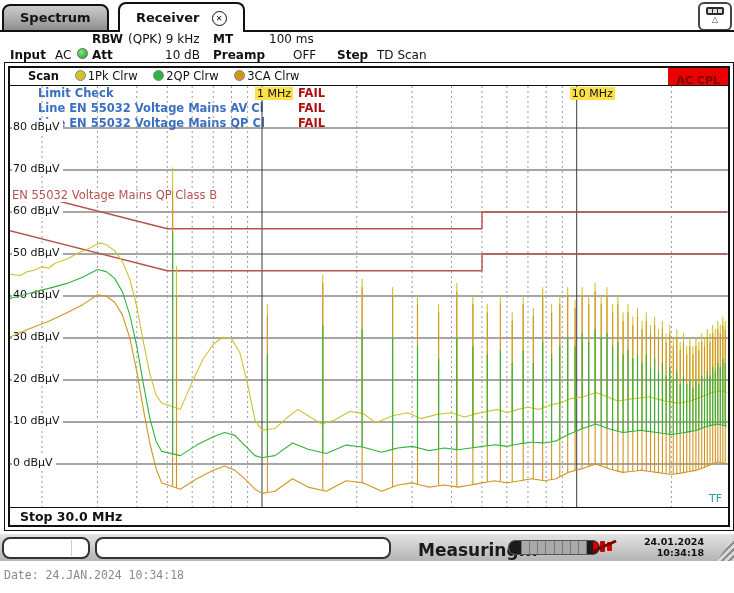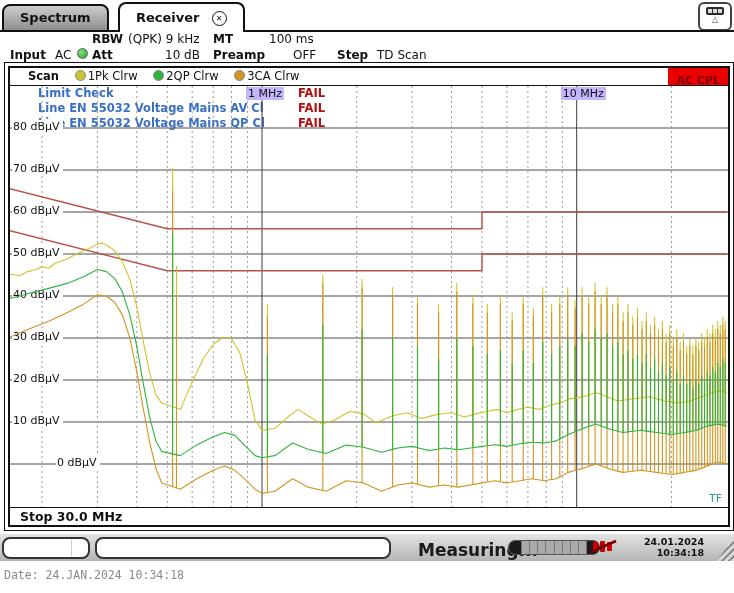--- a/index.html
+++ b/index.html
@@ -33,21 +33,21 @@
   .legitem{margin-left:12px;}
   .legdot{display:inline-block;width:9px;height:9px;border-radius:50%;border:1px solid #888;vertical-align:-1px;margin-right:2px;}
   .badge{position:absolute;right:0;top:0;bottom:0;background:#ea0000;color:#7c0000;font-weight:bold;
          font-size:11px;line-height:17px;padding:4px 8px;}
 
   .plot{position:relative;height:421px;background:#fff;overflow:hidden;}
   .plot svg{position:absolute;left:0;top:0;pointer-events:none;} .lyr2{z-index:2;} .lyr4{z-index:4;}
   .limitcheck{position:absolute;left:28px;top:0;z-index:1;color:#3a6fc4;font-weight:bold;font-size:11.5px;line-height:15px;white-space:nowrap;}
   .failcol{position:absolute;left:288px;top:0;z-index:1;color:#b01010;font-weight:bold;font-size:11.5px;line-height:15px;}
   .ylab{position:absolute;left:2px;z-index:3;font-size:11px;background:#fff;padding:0 3px 0 1px;white-space:nowrap;}
-  .xlab{position:absolute;z-index:3;font-size:11px;background:#c4b5fd;padding:0 2px;white-space:nowrap;top:1px;}
+  .xlab{position:absolute;z-index:3;font-size:11px;background:#fde047;padding:0 2px;white-space:nowrap;top:1px;margin-left:9px;}
   .limlab{position:absolute;z-index:3;font-size:11.5px;background:#fff;padding:0 2px;white-space:nowrap;left:0;}
   .tf{position:absolute;right:6px;bottom:2px;z-index:3;color:#2f9aa0;font-size:11px;text-align:right;}
 
   .startstop{display:flex;justify-content:space-between;height:17px;border-top:1px solid #111;
              font-weight:bold;font-size:12.5px;line-height:17px;padding:0 10px;}
 
   
   .statusbar{position:relative;margin-top:7px;height:27px;background:linear-gradient(#e3e3e3,#b4b4b4);}
   .pill{position:absolute;top:3px;height:18px;background:#fff;border:2px solid #333;border-radius:8px;}
   .pill1{left:2px;width:84px;}
@@ -161,23 +161,24 @@
         <path d="M-7.3 142.8 L157.3 184.8 L472.0 184.8 L472.0 168.0 L716.9 168.0" fill="none" stroke="#b5524c" stroke-width="1.4" stroke-linejoin="round"></path>
       </svg>
       <div class="ylab" style="top: 34px;">80 dBµV</div>
       <div class="ylab" style="top: 76px;">70 dBµV</div>
       <div class="ylab" style="top: 118px;">60 dBµV</div>
       <div class="ylab" style="top: 160px;">50 dBµV</div>
       <div class="ylab" style="top: 202px;">40 dBµV</div>
       <div class="ylab" style="top: 244px;">30 dBµV</div>
       <div class="ylab" style="top: 286px;">20 dBµV</div>
       <div class="ylab" style="top: 328px;">10 dBµV</div>
-      <div class="ylab" style="top: 370px; margin-left: 44px;">0 dBµV</div>
+      <div class="ylab" style="top: 370px;">0 dBµV</div>
       <div class="xlab" style="left: 236px;">1 MHz</div>
       <div class="xlab" style="left: 550.7px;">10 MHz</div>
+      <div class="limlab" style="top: 101.8px; color: rgb(181, 82, 76);">EN 55032 Voltage Mains QP Class B</div>
       <svg width="718" height="421" class="lyr4">
         <path d="M-7.3 191.1 L1.5 188.2 L9.8 189.8 L17.6 185.6 L25.0 184.0 L32.0 180.6 L38.7 182.3 L45.1 177.2 L57.0 173.0 L67.9 167.2 L78.0 163.0 L87.5 157.9 L91.9 157.1 L96.3 158.8 L104.6 164.6 L112.4 175.6 L119.8 193.2 L126.8 220.5 L133.4 256.2 L139.8 287.7 L145.9 308.7 L151.7 317.1 L162.6 320.8 L162.6 81.9 L162.6 320.8 L166.5 322.1 L166.5 180.6 L166.5 322.1 L170.3 323.4 L182.2 296.1 L193.1 273.0 L203.3 258.3 L212.7 251.2 L221.5 252.8 L229.8 266.7 L237.6 298.2 L245.0 333.9 L252.0 344.4 L257.4 343.5 L257.4 218.4 L257.4 343.5 L265.0 342.3 L276.9 331.8 L287.9 323.4 L298.0 329.7 L311.9 338.1 L312.8 337.8 L312.8 189.0 L312.8 337.8 L324.5 333.9 L339.7 325.5 L352.1 327.4 L352.1 193.2 L352.1 327.4 L353.4 327.6 L365.8 336.8 L382.6 329.7 L382.6 329.7 L382.6 201.6 L382.6 329.7 L397.5 326.8 L407.5 331.1 L407.5 210.0 L407.5 331.1 L411.0 332.6 L427.1 328.4 L428.6 328.3 L428.6 218.4 L428.6 328.3 L441.5 326.8 L446.8 328.5 L446.8 197.4 L446.8 328.5 L454.5 331.0 L462.9 328.6 L462.9 210.0 L462.9 328.6 L466.4 327.6 L477.3 325.5 L477.3 325.5 L477.3 218.4 L477.3 325.5 L487.5 323.4 L490.4 324.4 L490.4 210.0 L490.4 324.4 L496.9 326.8 L502.2 325.1 L502.2 226.8 L502.2 325.1 L507.8 323.4 L513.2 322.3 L513.2 210.0 L513.2 322.3 L518.0 321.3 L523.3 322.3 L523.3 222.6 L523.3 322.3 L529.2 323.4 L532.7 322.0 L532.7 201.6 L532.7 322.0 L539.6 319.2 L541.6 318.8 L541.6 218.4 L541.6 318.8 L549.2 317.1 L549.8 316.9 L549.8 210.0 L549.8 316.9 L557.7 313.7 L557.7 201.6 L557.7 313.7 L559.7 312.9 L565.1 312.1 L565.1 214.2 L565.1 312.1 L572.1 311.0 L572.1 201.6 L572.1 311.0 L573.4 310.8 L578.7 309.0 L578.7 210.0 L578.7 309.0 L585.1 306.8 L585.1 197.4 L585.1 306.8 L585.8 306.6 L591.2 308.6 L591.2 210.0 L591.2 308.6 L597.0 310.7 L597.0 201.6 L597.0 310.7 L597.2 310.8 L602.6 312.9 L602.6 218.4 L602.6 312.9 L607.7 315.0 L607.9 315.0 L607.9 210.0 L607.9 315.0 L613.1 314.2 L613.1 226.8 L613.1 314.2 L618.0 313.5 L618.0 218.4 L618.0 313.5 L622.1 312.9 L622.8 312.8 L622.8 231.0 L622.8 312.8 L627.5 312.2 L627.5 222.6 L627.5 312.2 L632.0 311.7 L632.0 235.2 L632.0 311.7 L636.3 311.2 L636.3 226.8 L636.3 311.2 L639.2 310.8 L640.5 311.2 L640.5 239.4 L640.5 311.2 L644.6 312.3 L644.6 231.0 L644.6 312.3 L648.5 313.4 L648.5 243.6 L648.5 313.4 L652.4 314.4 L652.4 235.2 L652.4 314.4 L654.4 315.0 L656.1 315.3 L656.1 247.8 L656.1 315.3 L659.8 315.8 L659.8 239.4 L659.8 315.8 L663.3 316.4 L663.3 252.0 L663.3 316.4 L666.8 316.9 L666.8 243.6 L666.8 316.9 L668.1 317.1 L670.2 316.8 L670.2 256.2 L670.2 316.8 L673.5 316.2 L673.5 247.8 L673.5 316.2 L676.7 315.7 L676.7 260.4 L676.7 315.7 L679.8 315.1 L679.8 252.0 L679.8 315.1 L680.5 315.0 L682.9 314.1 L682.9 260.4 L682.9 314.1 L685.9 313.0 L685.9 252.0 L685.9 313.0 L688.8 311.9 L688.8 256.2 L688.8 311.9 L691.7 310.9 L691.7 247.8 L691.7 310.9 L691.9 310.8 L694.5 309.8 L694.5 252.0 L694.5 309.8 L697.3 308.7 L697.3 243.6 L697.3 308.7 L700.0 307.6 L700.0 247.8 L700.0 307.6 L702.5 306.6 L702.7 306.6 L702.7 239.4 L702.7 306.6 L705.3 306.0 L705.3 243.6 L705.3 306.0 L707.8 305.4 L707.8 235.2 L707.8 305.4 L710.3 304.9 L710.3 239.4 L710.3 304.9 L712.2 304.5 L712.8 304.8 L712.8 231.0 L712.8 304.8 L715.2 305.9 L715.2 235.2 L715.2 305.9 L716.9 306.6" fill="none" stroke="#cfc32b" stroke-width="1.1" stroke-linejoin="round"></path>
         <path d="M-7.3 254.1 L17.6 243.6 L38.7 235.2 L57.0 226.8 L73.1 218.4 L87.5 208.7 L96.3 210.0 L104.6 216.3 L112.4 228.9 L119.8 252.0 L126.8 285.6 L133.4 323.4 L139.8 357.0 L145.9 382.2 L151.7 396.9 L162.6 400.6 L162.6 105.0 L162.6 400.6 L166.5 401.9 L166.5 210.0 L166.5 401.9 L170.3 403.2 L186.7 392.7 L203.3 384.3 L214.5 380.1 L224.9 384.3 L234.5 392.7 L245.0 403.2 L252.0 407.4 L257.4 406.5 L257.4 231.0 L257.4 406.5 L265.0 405.3 L282.5 392.7 L298.0 401.1 L312.8 404.5 L312.8 197.4 L312.8 404.5 L316.2 405.3 L336.1 394.8 L352.1 396.7 L352.1 201.6 L352.1 396.7 L353.4 396.9 L371.7 405.3 L382.6 401.0 L382.6 210.0 L382.6 401.0 L387.8 399.0 L402.2 396.9 L407.5 398.2 L407.5 218.4 L407.5 398.2 L419.3 401.1 L428.6 399.8 L428.6 226.8 L428.6 399.8 L434.5 399.0 L446.8 400.9 L446.8 205.8 L446.8 400.9 L448.1 401.1 L460.6 399.0 L462.9 398.6 L462.9 218.4 L462.9 398.6 L472.0 396.9 L477.3 396.0 L477.3 226.8 L477.3 396.0 L485.0 394.8 L490.4 395.7 L490.4 218.4 L490.4 395.7 L496.9 396.9 L502.2 396.0 L502.2 235.2 L502.2 396.0 L509.9 394.8 L513.2 394.2 L513.2 218.4 L513.2 394.2 L521.8 392.7 L523.3 393.0 L523.3 231.0 L523.3 393.0 L532.7 394.5 L532.7 210.0 L532.7 394.5 L534.5 394.8 L541.6 393.5 L541.6 226.8 L541.6 393.5 L546.1 392.7 L549.8 390.8 L549.8 218.4 L549.8 390.8 L557.7 386.7 L557.7 210.0 L557.7 386.7 L558.2 386.4 L565.1 384.5 L565.1 222.6 L565.1 384.5 L572.1 382.6 L572.1 210.0 L572.1 382.6 L573.4 382.2 L578.7 380.4 L578.7 218.4 L578.7 380.4 L585.1 378.2 L585.1 205.8 L585.1 378.2 L585.8 378.0 L591.2 380.0 L591.2 218.4 L591.2 380.0 L597.0 382.1 L597.0 210.0 L597.0 382.1 L597.2 382.2 L602.6 383.7 L602.6 226.8 L602.6 383.7 L607.9 385.1 L607.9 218.4 L607.9 385.1 L612.7 386.4 L613.1 386.4 L613.1 235.2 L613.1 386.4 L618.0 385.8 L618.0 226.8 L618.0 385.8 L622.8 385.2 L622.8 239.4 L622.8 385.2 L627.5 384.7 L627.5 231.0 L627.5 384.7 L630.9 384.3 L632.0 384.4 L632.0 243.6 L632.0 384.4 L636.3 385.0 L636.3 235.2 L636.3 385.0 L640.5 385.5 L640.5 247.8 L640.5 385.5 L644.6 386.1 L644.6 239.4 L644.6 386.1 L647.0 386.4 L648.5 386.6 L648.5 252.0 L648.5 386.6 L652.4 387.2 L652.4 243.6 L652.4 387.2 L656.1 387.7 L656.1 256.2 L656.1 387.7 L659.8 388.3 L659.8 247.8 L659.8 388.3 L661.4 388.5 L663.3 388.2 L663.3 260.4 L663.3 388.2 L666.8 387.6 L666.8 252.0 L666.8 387.6 L670.2 387.1 L670.2 264.6 L670.2 387.1 L673.5 386.6 L673.5 256.2 L673.5 386.6 L674.5 386.4 L676.7 386.0 L676.7 268.8 L676.7 386.0 L679.8 385.5 L679.8 260.4 L679.8 385.5 L682.9 384.9 L682.9 268.8 L682.9 384.9 L685.9 384.4 L685.9 260.4 L685.9 384.4 L686.4 384.3 L688.8 383.3 L688.8 264.6 L688.8 383.3 L691.7 382.2 L691.7 256.2 L691.7 382.2 L694.5 381.2 L694.5 260.4 L694.5 381.2 L697.3 380.1 L697.3 380.1 L697.3 252.0 L697.3 380.1 L700.0 379.0 L700.0 256.2 L700.0 379.0 L702.7 377.9 L702.7 247.8 L702.7 377.9 L705.3 376.8 L705.3 252.0 L705.3 376.8 L707.4 375.9 L707.8 376.0 L707.8 243.6 L707.8 376.0 L710.3 376.5 L710.3 247.8 L710.3 376.5 L712.8 377.1 L712.8 239.4 L712.8 377.1 L715.2 377.6 L715.2 243.6 L715.2 377.6 L716.9 378.0" fill="none" stroke="#d2941f" stroke-width="1.1" stroke-linejoin="round"></path>
         <path d="M-7.3 214.2 L9.8 210.0 L25.0 205.8 L38.7 202.4 L57.0 197.4 L73.1 191.1 L87.5 183.5 L96.3 185.6 L104.6 192.4 L112.4 205.8 L119.8 228.9 L126.8 260.4 L133.4 298.2 L139.8 331.8 L145.9 354.9 L151.7 365.4 L162.6 367.9 L162.6 147.0 L162.6 367.9 L170.3 369.6 L186.7 359.1 L203.3 350.7 L214.5 346.5 L224.9 349.4 L234.5 359.1 L245.0 369.6 L252.0 371.7 L257.4 370.8 L257.4 268.8 L257.4 370.8 L265.0 369.6 L282.5 357.0 L298.0 363.3 L312.8 366.7 L312.8 239.4 L312.8 366.7 L316.2 367.5 L336.1 359.1 L352.1 361.0 L352.1 243.6 L352.1 361.0 L353.4 361.2 L371.7 366.2 L382.6 363.4 L382.6 252.0 L382.6 363.4 L387.8 362.0 L402.2 360.4 L407.5 361.7 L407.5 260.4 L407.5 361.7 L419.3 364.6 L428.6 363.0 L428.6 273.0 L428.6 363.0 L434.5 362.0 L446.8 363.6 L446.8 252.0 L446.8 363.6 L448.1 363.7 L460.6 362.0 L462.9 361.7 L462.9 260.4 L462.9 361.7 L472.0 360.4 L477.3 359.7 L477.3 268.8 L477.3 359.7 L485.0 358.7 L490.4 359.4 L490.4 264.6 L490.4 359.4 L496.9 360.4 L502.2 359.3 L502.2 277.2 L502.2 359.3 L509.9 357.8 L513.2 357.4 L513.2 264.6 L513.2 357.4 L521.8 356.2 L523.3 356.3 L523.3 277.2 L523.3 356.3 L532.7 356.9 L532.7 256.2 L532.7 356.9 L534.5 357.0 L541.6 355.7 L541.6 268.8 L541.6 355.7 L546.1 354.9 L549.8 353.0 L549.8 260.4 L549.8 353.0 L557.7 348.9 L557.7 252.0 L557.7 348.9 L558.2 348.6 L565.1 345.8 L565.1 260.4 L565.1 345.8 L572.1 342.8 L572.1 247.8 L572.1 342.8 L573.4 342.3 L578.7 340.5 L578.7 256.2 L578.7 340.5 L585.1 338.3 L585.1 243.6 L585.1 338.3 L585.8 338.1 L591.2 340.1 L591.2 252.0 L591.2 340.1 L597.0 342.2 L597.0 247.8 L597.0 342.2 L597.2 342.3 L602.6 343.8 L602.6 260.4 L602.6 343.8 L607.9 345.2 L607.9 256.2 L607.9 345.2 L612.7 346.5 L613.1 346.5 L613.1 268.8 L613.1 346.5 L618.0 345.9 L618.0 264.6 L618.0 345.9 L622.8 345.3 L622.8 273.0 L622.8 345.3 L627.5 344.8 L627.5 268.8 L627.5 344.8 L630.9 344.4 L632.0 344.5 L632.0 277.2 L632.0 344.5 L636.3 345.1 L636.3 268.8 L636.3 345.1 L640.5 345.6 L640.5 281.4 L640.5 345.6 L644.6 346.2 L644.6 273.0 L644.6 346.2 L647.0 346.5 L648.5 346.7 L648.5 285.6 L648.5 346.7 L652.4 347.3 L652.4 277.2 L652.4 347.3 L656.1 347.8 L656.1 289.8 L656.1 347.8 L659.8 348.4 L659.8 281.4 L659.8 348.4 L661.4 348.6 L663.3 348.3 L663.3 294.0 L663.3 348.3 L666.8 347.7 L666.8 285.6 L666.8 347.7 L670.2 347.2 L670.2 298.2 L670.2 347.2 L673.5 346.7 L673.5 289.8 L673.5 346.7 L674.5 346.5 L676.7 346.1 L676.7 298.2 L676.7 346.1 L679.8 345.6 L679.8 294.0 L679.8 345.6 L682.9 345.0 L682.9 302.4 L682.9 345.0 L685.9 344.5 L685.9 294.0 L685.9 344.5 L686.4 344.4 L688.8 343.4 L688.8 298.2 L688.8 343.4 L691.7 342.3 L691.7 289.8 L691.7 342.3 L694.5 341.3 L694.5 294.0 L694.5 341.3 L697.3 340.2 L697.3 340.2 L697.3 285.6 L697.3 340.2 L700.0 339.6 L700.0 289.8 L700.0 339.6 L702.7 339.1 L702.7 281.4 L702.7 339.1 L705.3 338.5 L705.3 285.6 L705.3 338.5 L707.4 338.1 L707.8 338.2 L707.8 277.2 L707.8 338.2 L710.3 338.7 L710.3 281.4 L710.3 338.7 L712.8 339.3 L712.8 273.0 L712.8 339.3 L715.2 339.8 L715.2 277.2 L715.2 339.8 L716.9 340.2" fill="none" stroke="#2eb33c" stroke-width="1.1" stroke-linejoin="round"></path>
       </svg>
     </div>
 
   <div class="startstop">
     <span>Stop 30.0 MHz</span>
   </div>

